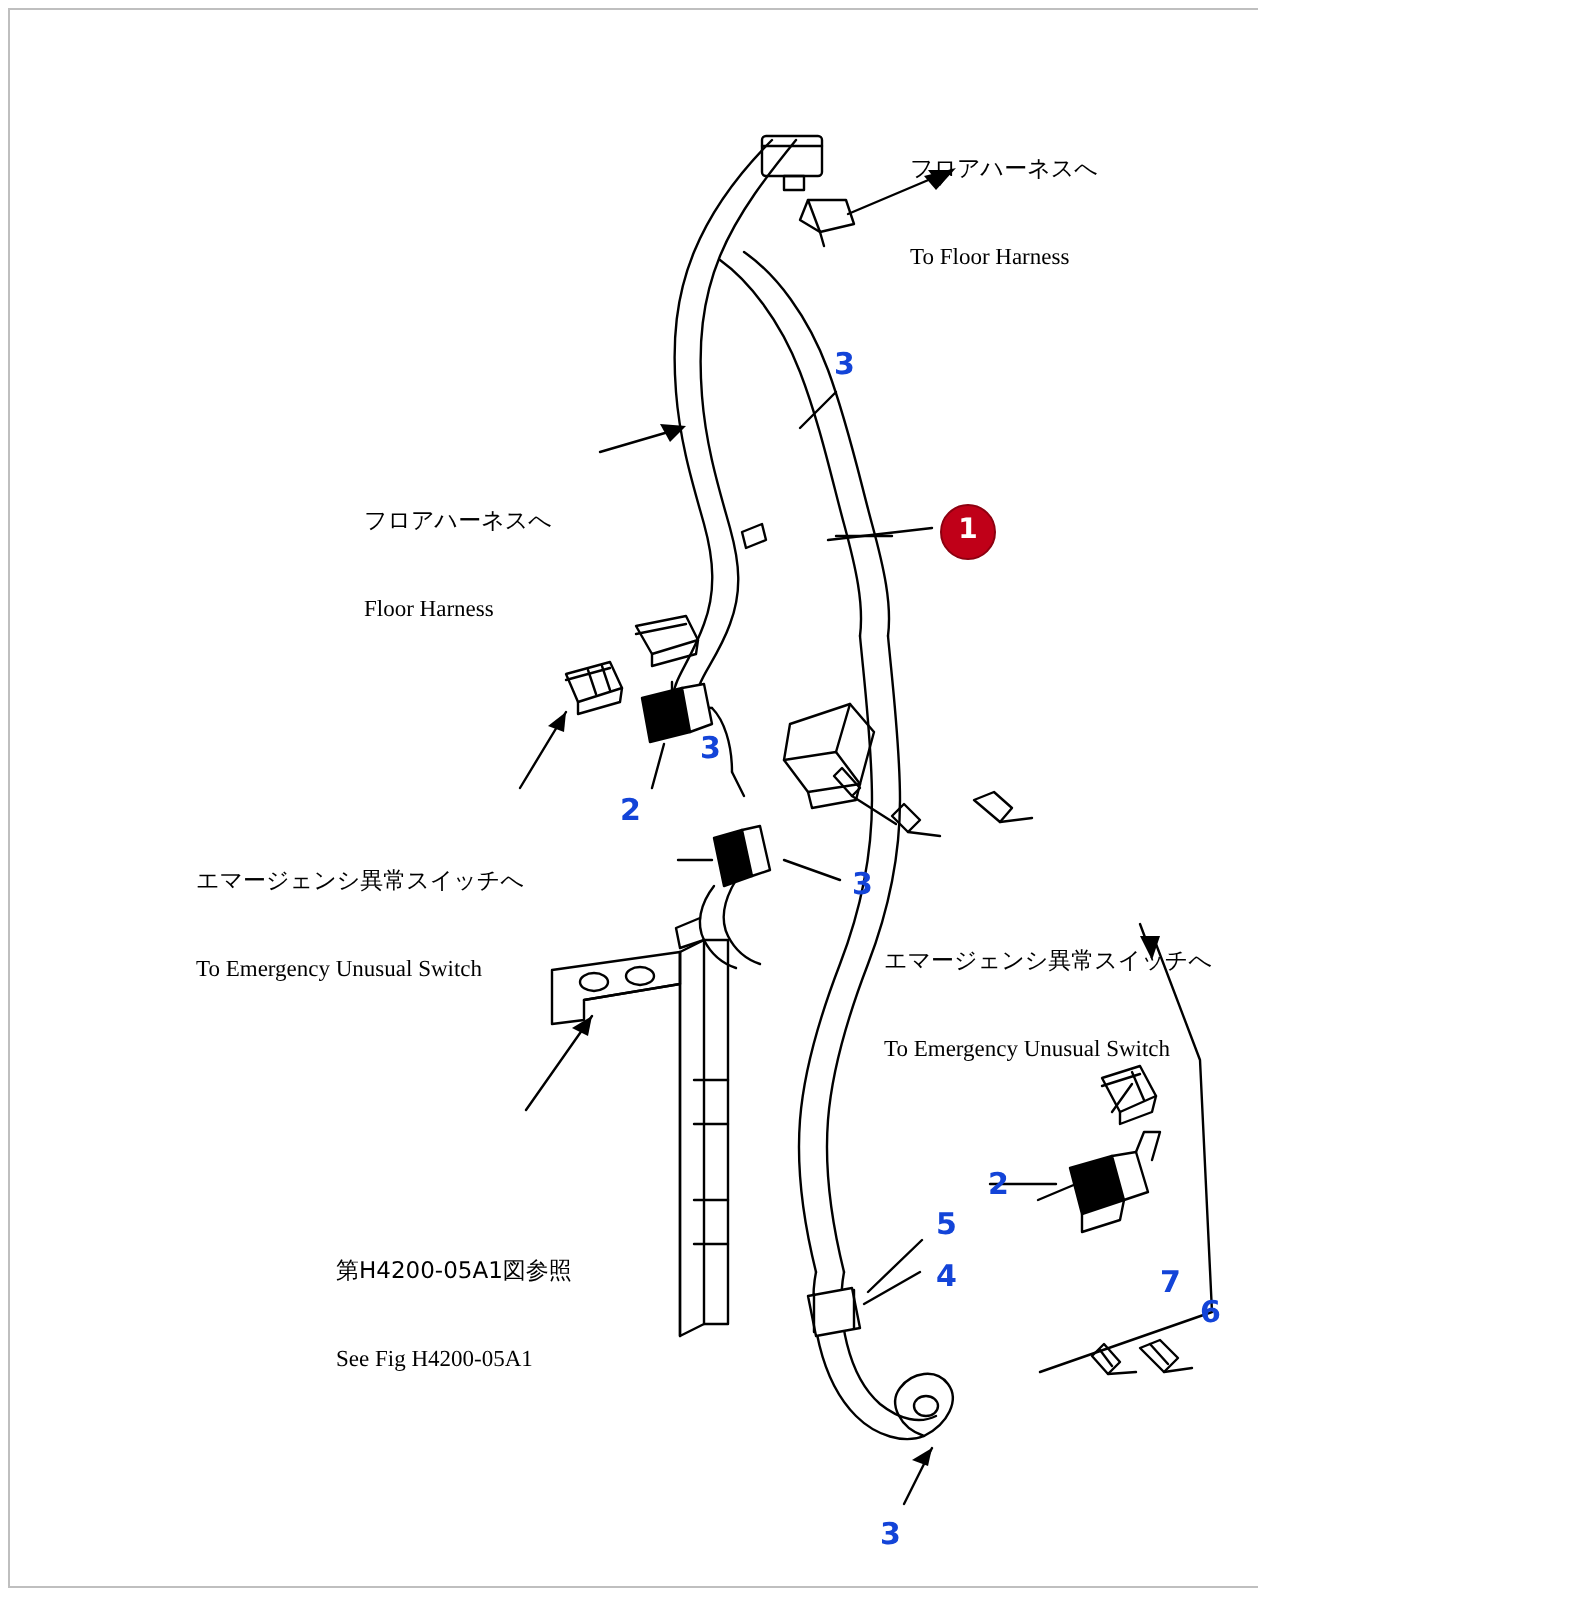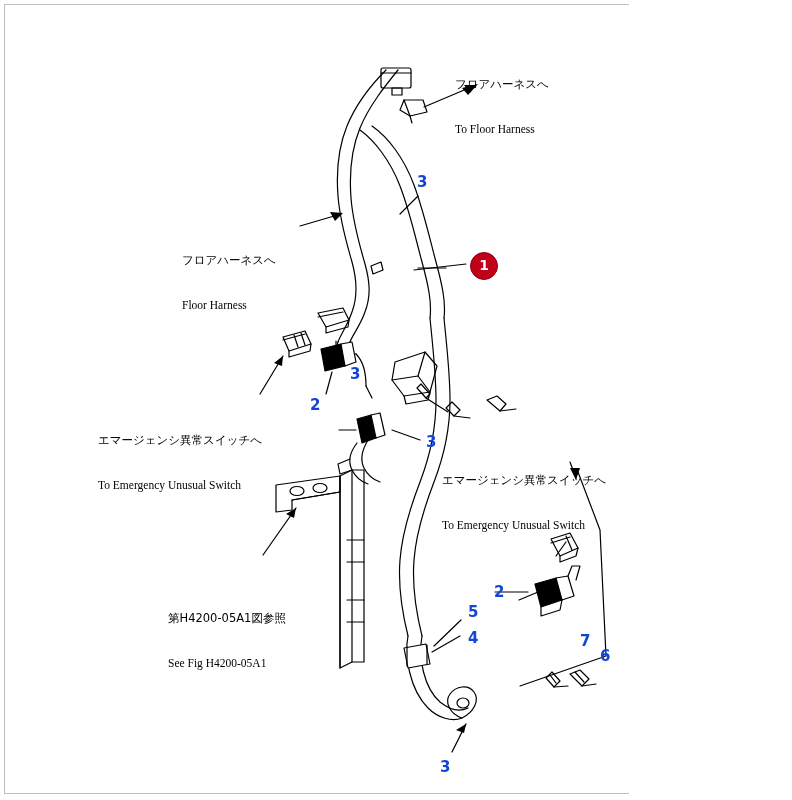--- a/index.html
+++ b/index.html
@@ -297,21 +297,21 @@
   <div class="lbl" style="left:98px; top:403px;">
     <span class="jp">エマージェンシ異常スイッチへ</span>
     <span class="en">To Emergency Unusual Switch</span>
   </div>
 
   <div class="lbl" style="left:442px; top:443px;">
     <span class="jp">エマージェンシ異常スイッチへ</span>
     <span class="en">To Emergency Unusual Switch</span>
   </div>
 
-  <div class="lbl" style="left:168px; top:581px;">
+  <div class="lbl" style="left:168px; top:598px;">
     <span class="jp">第H4200-05A1図参照</span>
     <span class="en">See Fig H4200-05A1</span>
   </div>
 
   <div class="callout" style="left:470px; top:252px;">1</div>
 
   <div class="num" style="left:417px; top:173px;">3</div>
   <div class="num" style="left:350px; top:365px;">3</div>
   <div class="num" style="left:310px; top:396px;">2</div>
   <div class="num" style="left:426px; top:433px;">3</div>

